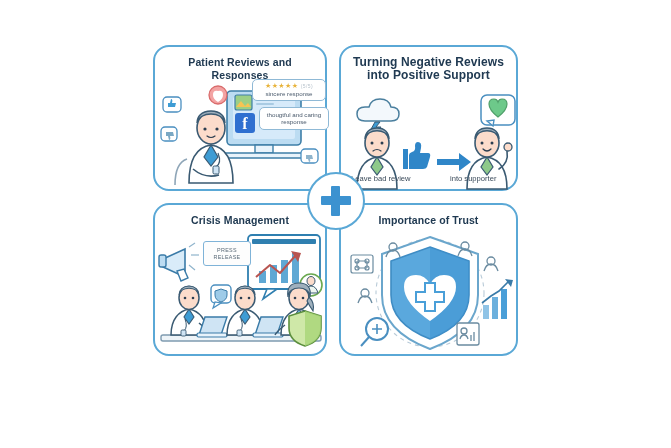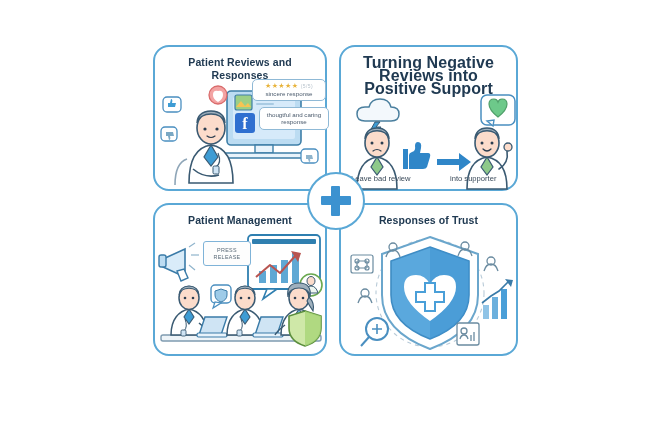--- a/index.html
+++ b/index.html
@@ -35,21 +35,21 @@
     top:9px;
     text-align:center;
     font-size:10.5px;
     font-weight:bold;
     color:#203a52;
     line-height:13px;
     letter-spacing:0.1px;
     padding:0 6px;
     box-sizing:border-box;
   }
-  .p2 .p-title{font-size:16px;}
+  .p2 .p-title{font-size:12px;}
 
   .art{position:absolute;left:0;right:0;bottom:0;top:26px;}
   .p2 .art{top:38px;}
 
   
   .center-plus{
     position:absolute;
     left:50%;top:50%;
     transform:translate(-50%,-50%);
     width:54px;height:54px;
@@ -207,21 +207,21 @@
           <path d="M146 36 l6 5 l1 -6 z" fill="#ffffff" stroke="#4a8fc0" stroke-width="1.4"></path>
           <path d="M157 32 q-9 -7 -9 -13 q0 -5 5 -5 q3 0 4 3 q1 -3 4 -3 q5 0 5 5 q0 6 -9 13 z" fill="#6dc98a" stroke="#4f9f69" stroke-width="1.2"></path>
         </svg>
 
         <div class="caption" style="left:10px;bottom:6px;">Leave bad review</div>
         <div class="caption" style="left:109px;bottom:6px;">into supporter</div>
       </div>
     </div>
 
     <div class="panel p3">
-      <div class="p-title">Patient Management</div>
+      <div class="p-title">Crisis Management</div>
       <div class="art">
 
         <svg width="174" height="122" viewBox="0 0 174 122" class="nohit">
 
           <path d="M8 28 l22 -10 v28 l-22 -10 z" fill="#d9ecf9" stroke="#3a7ba8" stroke-width="1.6"></path>
           <rect x="4" y="24" width="7" height="12" rx="2" fill="#bcdcf2" stroke="#3a7ba8" stroke-width="1.4"></rect>
           <path d="M22 40 l4 10 l7 -3 l-4 -9 z" fill="#ffffff" stroke="#3a7ba8" stroke-width="1.4"></path>
           <g stroke="#8fb4cc" stroke-width="1.2">
             <path d="M34 16 l6 -4"></path>
               <path d="M36 24 l8 0"></path>
@@ -284,21 +284,21 @@
 
           <path d="M150 80 l16 5 v12 q0 13 -16 18 q-16 -5 -16 -18 v-12 z" fill="#cfe8a8" stroke="#5c8f3e" stroke-width="1.6"></path>
           <path d="M150 80 l16 5 v12 q0 13 -16 18 z" fill="#a7d477" opacity=".8"></path>
         </svg>
 
         <div class="press-box">PRESS RELEASE</div>
       </div>
     </div>
 
     <div class="panel p4">
-      <div class="p-title">Responses of Trust</div>
+      <div class="p-title">Importance of Trust</div>
       <div class="art">
 
         <svg width="179" height="122" viewBox="0 0 179 122" class="nohit">
 
           <circle cx="89" cy="62" r="54" fill="none" stroke="#b9cbd8" stroke-width="1.1" stroke-dasharray="4 4"></circle>
 
           <path d="M89 6 L137 23 V64 Q137 100 89 118 Q41 100 41 64 V23 Z" fill="#ffffff" stroke="#6aa6cc" stroke-width="2"></path>
 
           <path d="M89 16 L128 30 V64 Q128 93 89 108 Q50 93 50 64 V30 Z" fill="#5aa8dd" stroke="#3e8cc4" stroke-width="1.6"></path>
           <path d="M89 16 L128 30 V64 Q128 93 89 108 Z" fill="#3f93d2" opacity=".55"></path>

